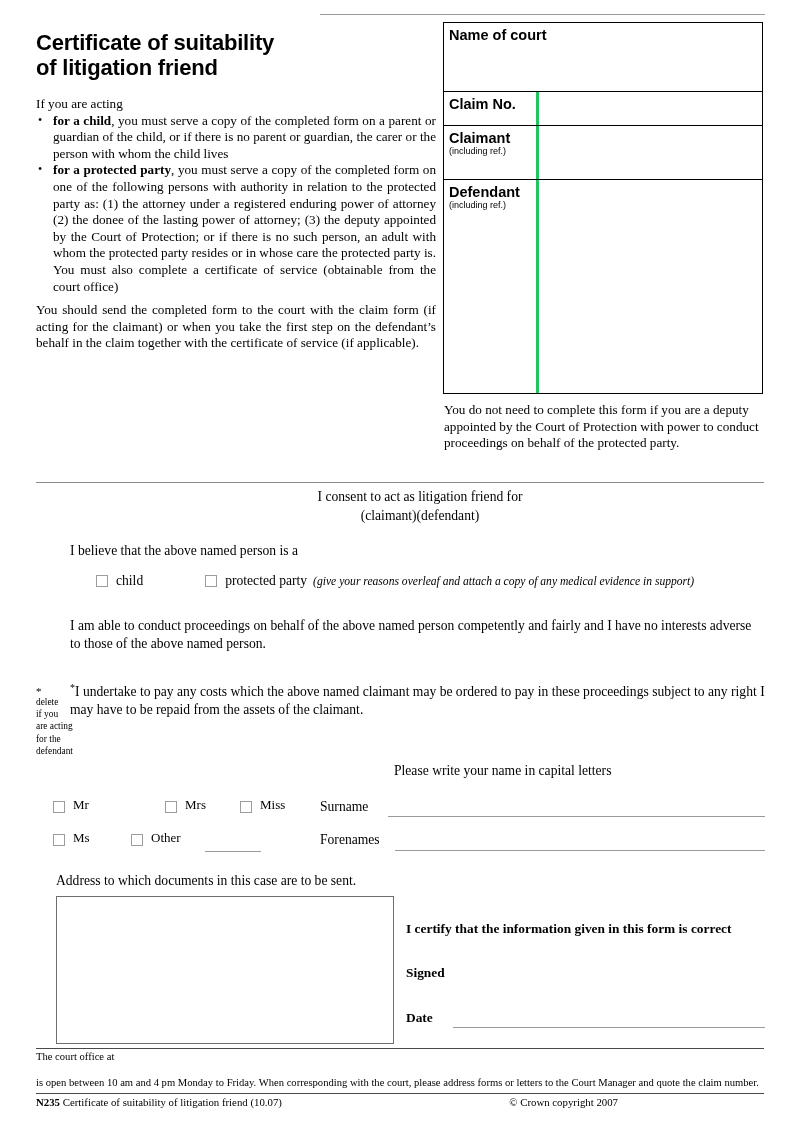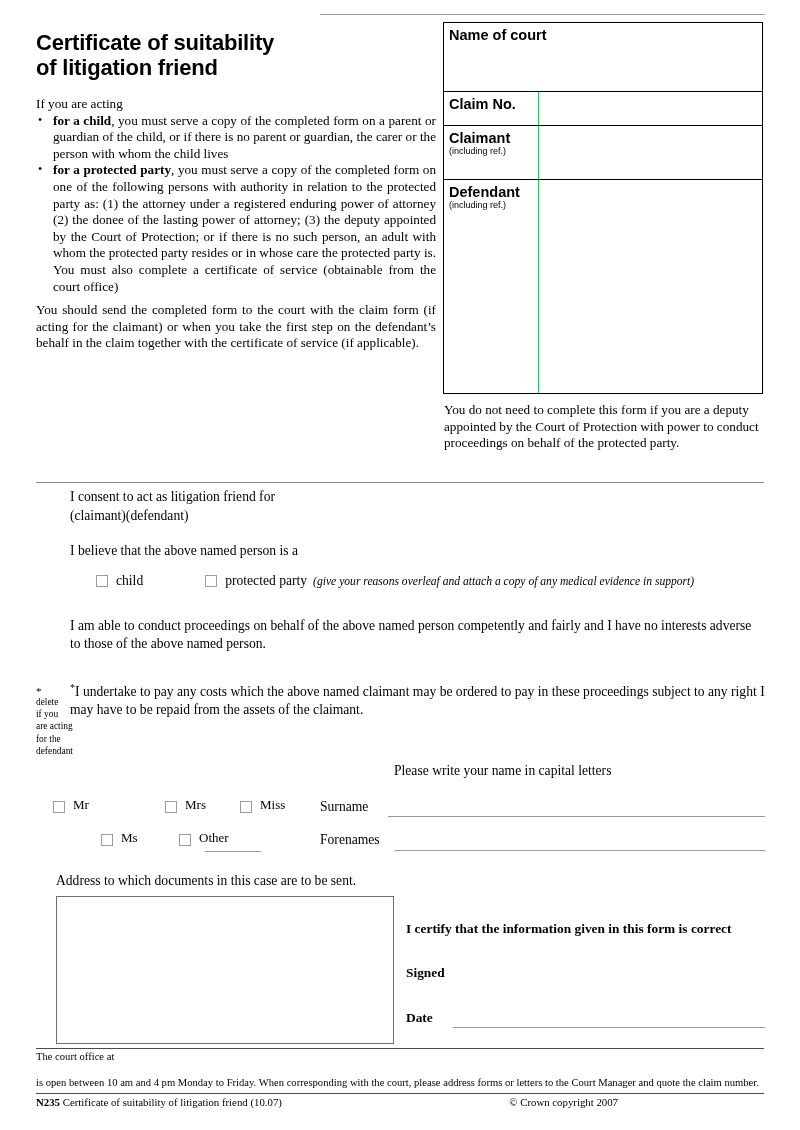--- a/index.html
+++ b/index.html
@@ -81,21 +81,21 @@
   .cb-row {
     display: flex;
     border-bottom: 1px solid #000;
   }
   .cb-row:last-child { border-bottom: none; }
   .cb-row.full { display: block; }
   .cb-label {
     width: 95px;
     flex: 0 0 95px;
     box-sizing: border-box;
-    border-right: 1px solid #22c55e;
+    border-right: 3px solid #22c55e;
     padding: 4px 0 3px 5px;
   }
   .cb-row.full .cb-label {
     width: 100%;
     flex: none;
     border-right: none;
   }
   .cb-value {
     flex: 1 1 auto;
     box-sizing: border-box;
@@ -148,20 +148,21 @@
   #rule-footer-2    { left: 36px; top: 1093px; width: 728px; }
 
   
   .body-text { font-size: 13.6px; line-height: 17.5px; }
 
   .consent {
     position: absolute;
     left: 70px;
     top: 488px;
     width: 700px;
+    text-align: center;
   }
   .consent-line1 { position: relative; }
   #line-consent { left: 320px; top: 14px; width: 445px; }
   .consent-line2 { margin-top: 1px; }
 
   .believe {
     position: absolute;
     left: 70px;
     top: 542px;
     width: 600px;
@@ -249,21 +250,21 @@
   .tb-row {
     display: flex;
     align-items: flex-start;
     height: 33px;
   }
   .tb-item { display: flex; align-items: flex-start; }
   .tb-item .lbl { position: relative; top: -1px; }
   .w-mr    { width: 78px; }
   .w-mrs   { width: 75px; padding-left: 34px; }
   .w-miss  { width: 75px; }
-  .w-ms    { width: 78px; margin-left: 48px; }
+  .w-ms    { width: 78px; }
   #line-other { left: 205px; top: 851px; width: 56px; }
 
   .name-fields {
     position: absolute;
     left: 320px;
     top: 799px;
     width: 450px;
     font-size: 13.6px;
   }
   .nf-row { height: 33px; position: relative; }

